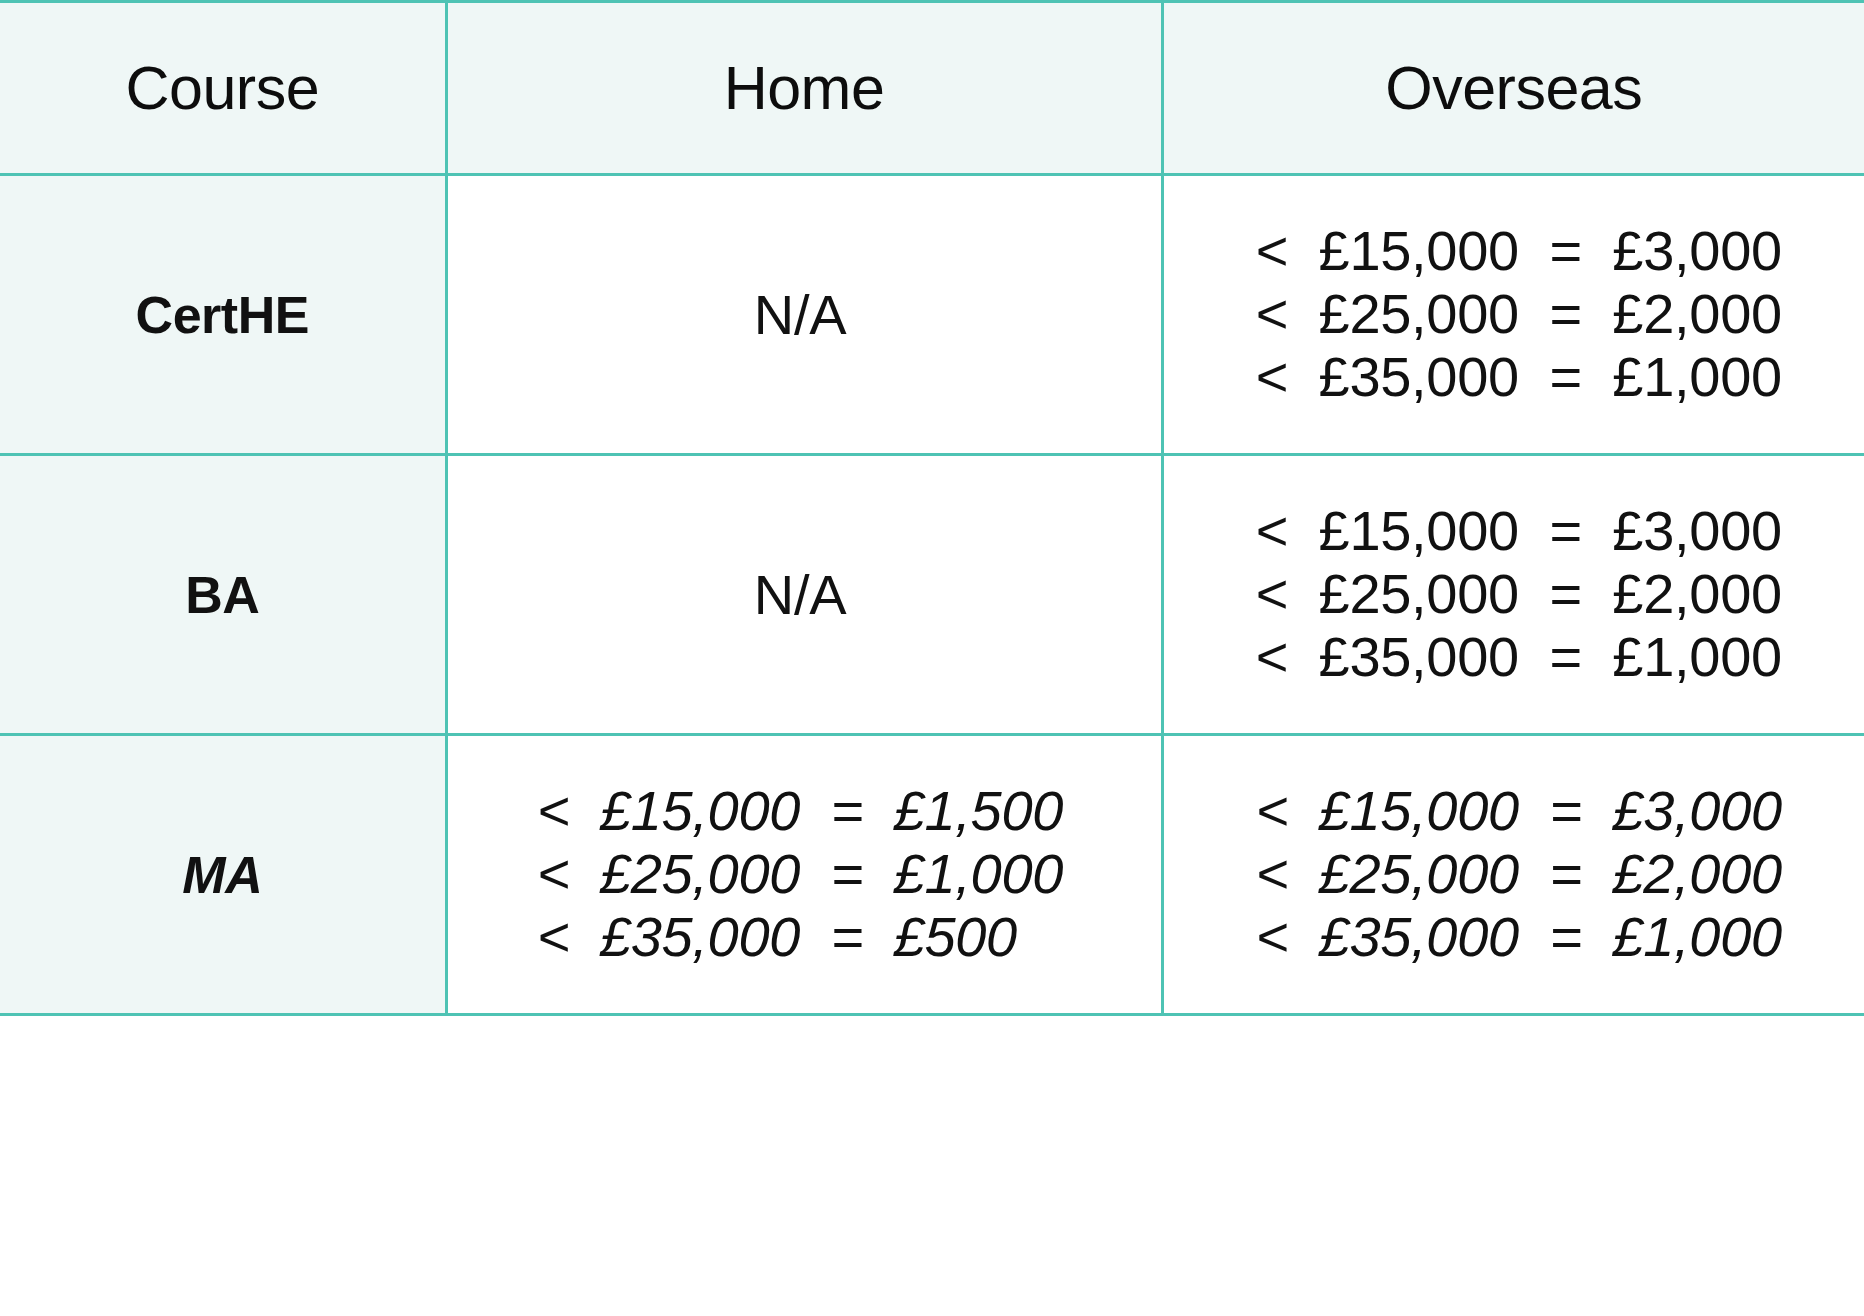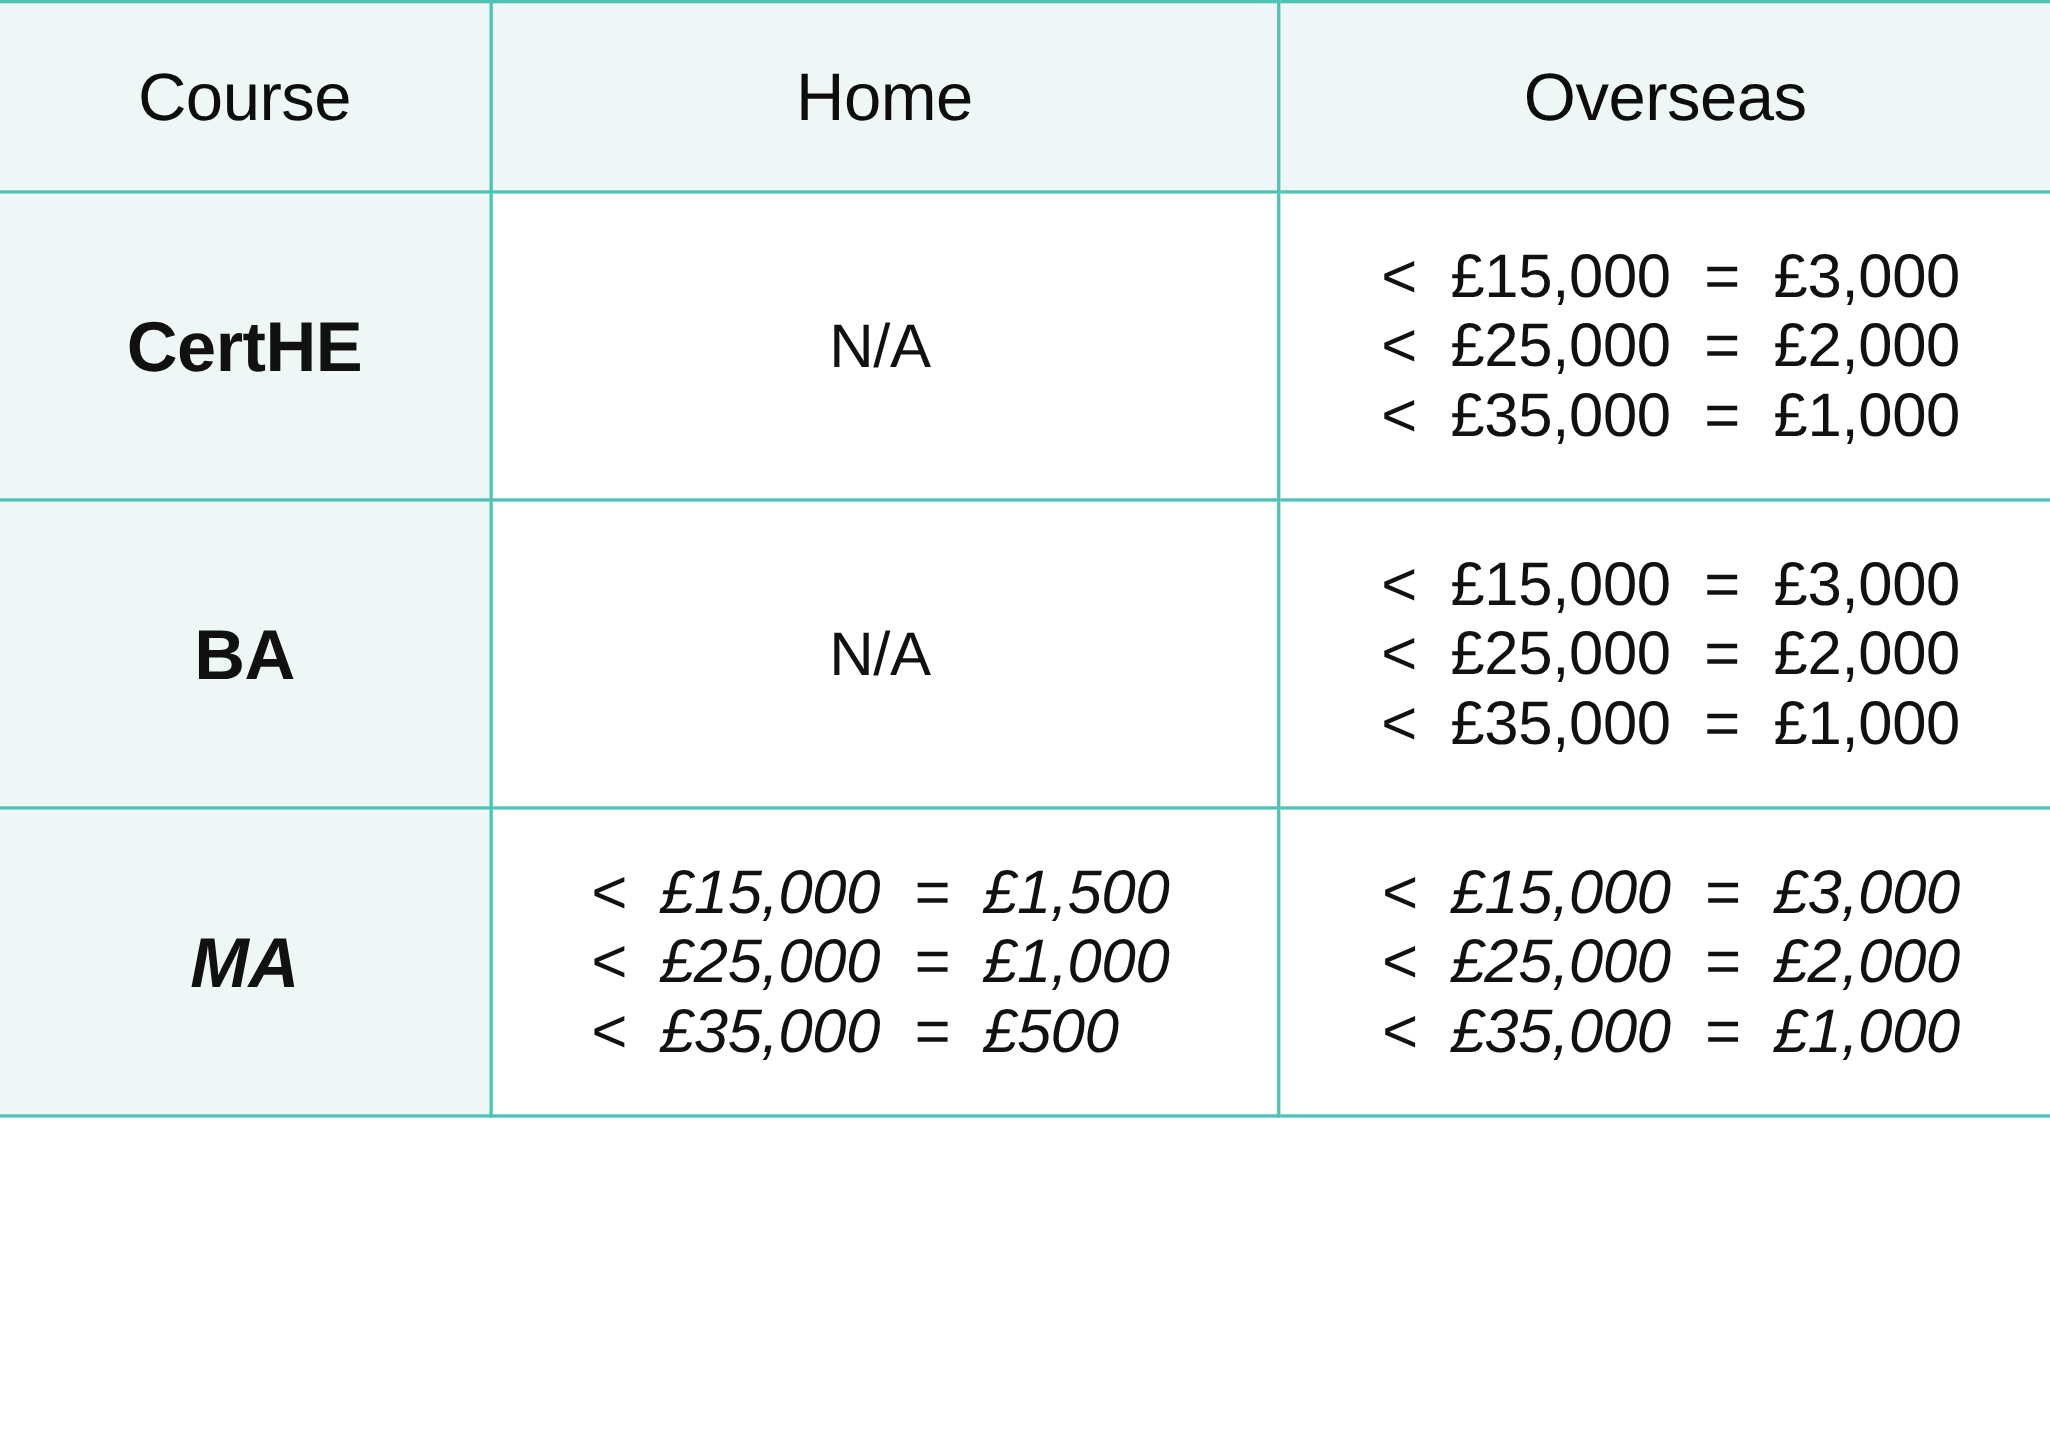--- a/index.html
+++ b/index.html
@@ -50,21 +50,21 @@
     height: 170px;
     font-weight: 400;
     font-size: 61px;
     color: #0d0d0d;
     letter-spacing: -0.5px;
   }
 
   td.course {
     background: #eff7f6;
     font-weight: 700;
-    font-size: 64px;
+    font-size: 52px;
     letter-spacing: -0.5px;
     text-align: left;
     padding-left: 118px;
     margin-top: 20px;
   }
   td.val {
     background: #ffffff;
     font-size: 56px;
     font-weight: 400;
     letter-spacing: -0.3px;

